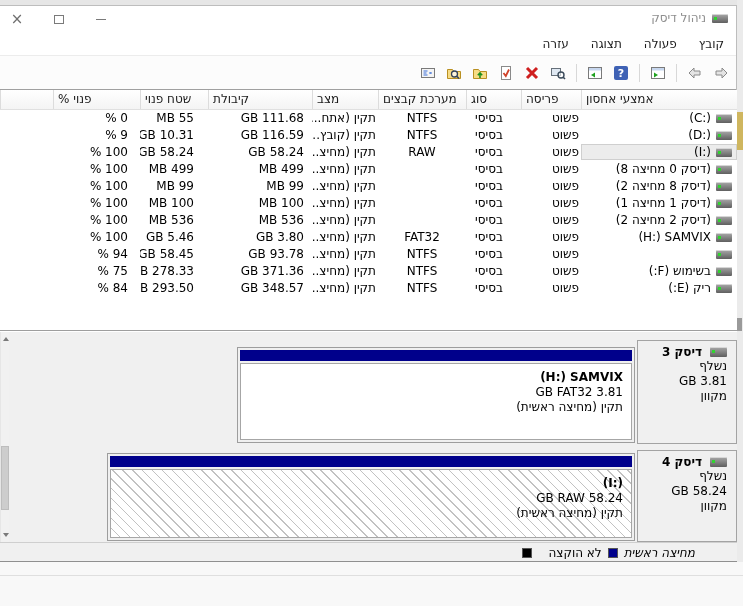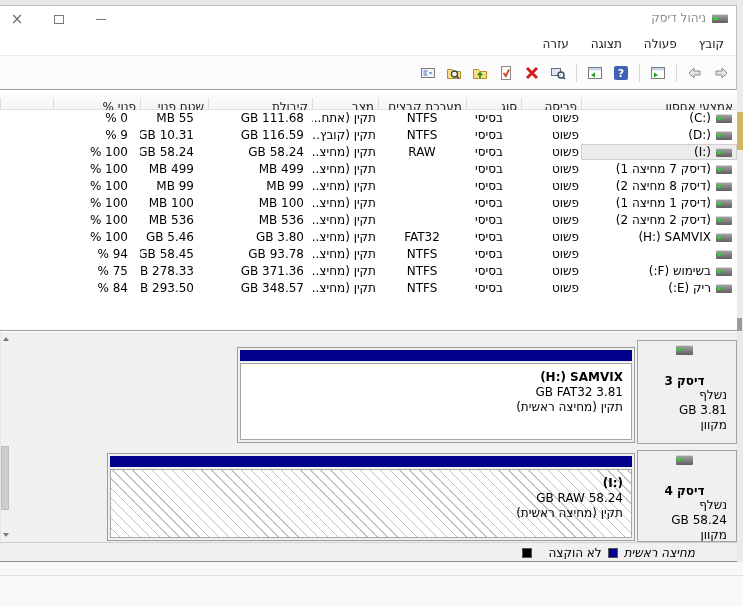--- a/index.html
+++ b/index.html
@@ -30,21 +30,21 @@
   .drive-ico.big{width:17px;height:10px;}
   
   .menubar{left:0;top:33px;width:736px;height:23px;background:#fff;border-bottom:1px solid #ececec;direction:rtl;display:flex;align-items:center;gap:22px;padding:0 12px 0 0;}
   .menu-item{color:#1a1a1a;cursor:default;}
   
   .toolbar{left:0;top:56px;width:736px;height:34px;background:#fcfcfc;border-bottom:1px solid #a0a0a0;direction:rtl;display:flex;align-items:center;gap:4px;padding:0 4px 0 0;}
   .tbtn{width:22px;height:24px;display:flex;align-items:center;justify-content:center;flex:none;}
   .tsep{width:1px;height:18px;background:#d8d8d8;margin:0 3px;flex:none;}
   
   .thead{left:0;top:90px;width:737px;height:20px;background:linear-gradient(#ffffff,#f4f4f4);border-bottom:1px solid #e0e0e0;direction:rtl;display:flex;}
-  .hcell{height:100%;border-left:1px solid #dcdcdc;padding:2px 4px 0 4px;text-align:right;white-space:nowrap;overflow:hidden;color:#1a1a1a;margin-top:8px;}
+  .hcell{height:100%;border-left:1px solid #dcdcdc;padding:2px 4px 0 4px;text-align:left;white-space:nowrap;overflow:hidden;color:#1a1a1a;}
   
   .tbody{left:0;top:110px;width:737px;height:220px;background:#fff;overflow:hidden;}
   .row{direction:rtl;display:flex;height:17px;align-items:center;}
   .cell{height:17px;line-height:17px;white-space:nowrap;overflow:hidden;flex:none;}
   .col-layout{text-align:right;padding-left:4px;padding-right:2px;}
   .col-type{text-align:right;padding-right:18px;}
   .col-fs{text-align:center;}
   .col-status{text-align:right;padding-right:2px;}
   .col-capacity{text-align:right;padding-right:8px;}
   .col-free{text-align:right;padding-right:14px;}
@@ -56,21 +56,21 @@
   .groove-a{left:0;top:330px;width:737px;height:1px;background:#9e9e9e;}
   .groove-b{left:0;top:331px;width:737px;height:1px;background:#ffffff;}
   
   .disk-pane{left:0;top:332px;width:737px;height:210px;background:#f0f0f0;}
   .vscroll{position:absolute;left:0;top:0;width:9px;height:210px;background:#f1f1f1;border-left:1px solid #e6e6e6;}
   .vs-arrow{position:absolute;left:0;width:9px;height:13px;display:flex;align-items:center;justify-content:center;}
   .tri-up{width:0;height:0;border-left:3px solid transparent;border-right:3px solid transparent;border-bottom:4px solid #7a7a7a;}
   .tri-down{width:0;height:0;border-left:3px solid transparent;border-right:3px solid transparent;border-top:4px solid #7a7a7a;}
   .vs-thumb{position:absolute;left:0;top:114px;width:8px;height:64px;background:#cdcdcd;border:1px solid #bdbdbd;}
   .disk-panel{position:absolute;left:637px;width:100px;background:#f0f0f0;border:1px solid #a3a3a3;direction:rtl;text-align:right;padding:4px 9px 0 4px;}
-  .disk-title-line{display:flex;direction:rtl;align-items:center;gap:19px;font-weight:bold;flex-direction:column;}
+  .disk-title-line{display:flex;direction:rtl;align-items:center;gap:8px;font-weight:bold;}
   .disk-sub{line-height:15px;}
   .vol-bar{position:absolute;border:1px solid #9d9d9d;background:#f0f0f0;padding:2px;display:flex;flex-direction:column;}
   .vol-strip{height:11px;flex:none;margin-bottom:2px;}
   .vol-box{flex:1;background:#fff;border:1px solid #a6a6a6;direction:rtl;text-align:right;padding:6px 8px 0 4px;overflow:hidden;}
   .vol-box.hatch{background-image:repeating-linear-gradient(45deg,#ffffff 0px,#ffffff 6px,#c2c2c2 6px,#c2c2c2 7px);}
   .vol-name{font-weight:bold;line-height:15px;}
   .vol-detail,.vol-status{line-height:15px;}
   
   .legend{left:0;top:542px;width:737px;height:19px;background:#f0f0f0;border-top:1px solid #cfcfcf;}
   .legend-inner{position:absolute;right:42px;top:3px;display:flex;direction:ltr;align-items:center;gap:6px;}
@@ -254,21 +254,21 @@
         <div class="cell col-free" dir="rtl" style="width: 68px;">58.24 GB</div>
         <div class="cell col-pct" dir="rtl" style="width: 87px;">100 %</div>
         <div class="cell col-spacer" style="width: 53px;"></div>
       </div>
       <div class="row">
         <div class="cell col-name" style="width: 156px;">
           <div class="name-inner">
             <span class="drive-ico">
               <span class="dot"></span>
             </span>
-            <span class="name-label" dir="rtl">(דיסק 7 מחיצה 1)</span>
+            <span class="name-label" dir="rtl">(דיסק 0 מחיצה 8)</span>
           </div>
         </div>
         <div class="cell col-layout" dir="rtl" style="width: 60px;">פשוט</div>
         <div class="cell col-type" dir="rtl" style="width: 55px;">בסיסי</div>
         <div class="cell col-fs" dir="ltr" style="width: 88px;"></div>
         <div class="cell col-status" dir="rtl" style="width: 66px;">תקין (מחיצ...</div>
         <div class="cell col-capacity" dir="rtl" style="width: 104px;">499 MB</div>
         <div class="cell col-free" dir="rtl" style="width: 68px;">499 MB</div>
         <div class="cell col-pct" dir="rtl" style="width: 87px;">100 %</div>
         <div class="cell col-spacer" style="width: 53px;"></div>

